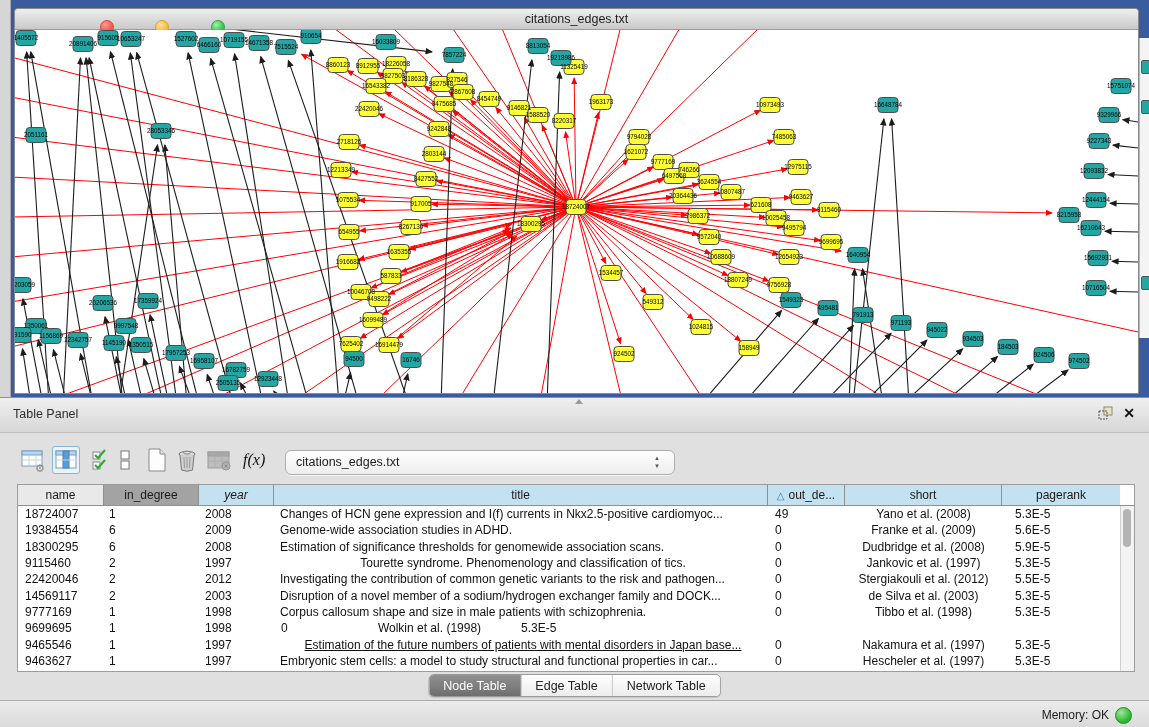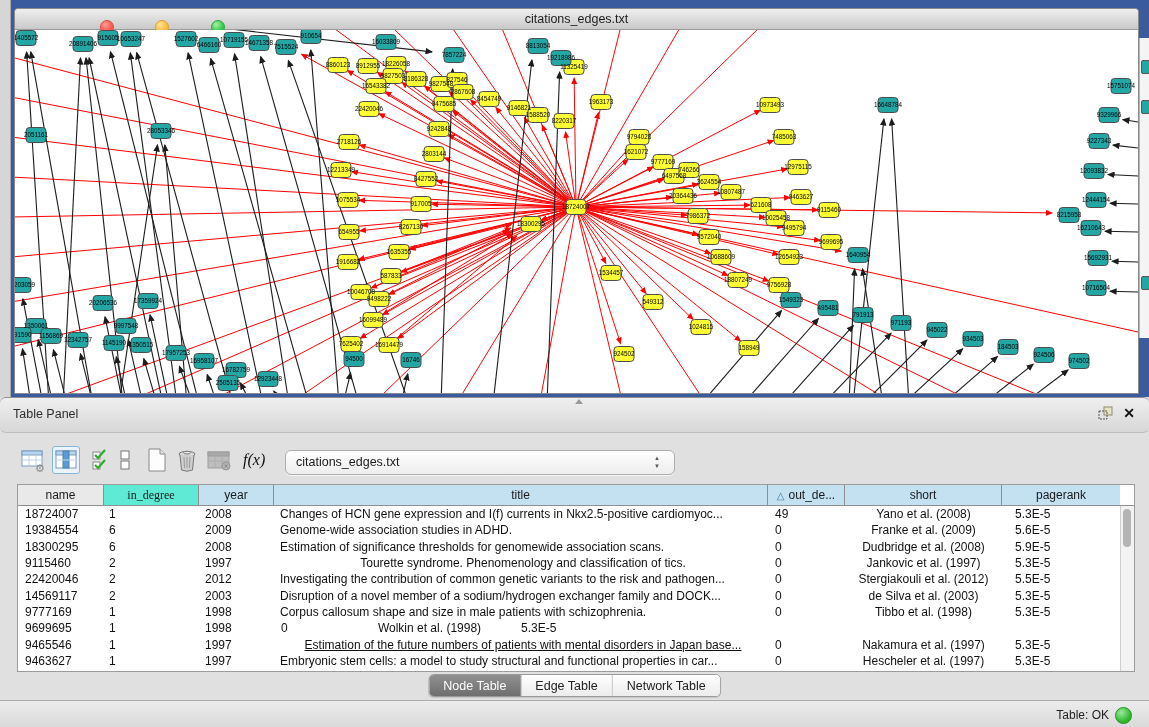--- a/index.html
+++ b/index.html
@@ -16,21 +16,21 @@
   .tl{position:absolute;top:11px;width:14px;height:14px;border-radius:50%;box-sizing:border-box;}
   .tl.red{left:85px;background:radial-gradient(circle at 35% 30%,#ff9a92,#f35b51 60%);border:1px solid #d94942;}
   .tl.yellow{left:140px;background:radial-gradient(circle at 35% 30%,#ffe29a,#f8bd3e 60%);border:1px solid #d9a234;}
   .tl.green{left:196px;background:radial-gradient(circle at 35% 30%,#a9efa9,#36c84b 60%);border:1px solid #2aa63c;}
   .canvas{position:relative;width:1123px;height:363px;overflow:hidden;background:#fff;}
   .right-sliver{position:absolute;right:0;top:38px;width:9px;height:300px;background:#f4f4f4;border-left:1px solid #b5b5b5;}
   .right-sliver i{position:absolute;left:1px;width:7px;height:12px;background:#22a7a5;border:1px solid #555;border-radius:2px;display:block;}
   
   .table-panel{position:absolute;left:0;top:397px;width:1149px;height:303px;background:#e0e0e0;}
   .panel-header{position:absolute;left:0;top:0;width:100%;height:34px;
-    background:linear-gradient(#efefef,#d7d7d7);border-top:1px solid #8f8f8f;border-bottom:1px solid #bdbdbd;border-radius:6px;}
+    background:linear-gradient(#efefef,#d7d7d7);border-top:1px solid #8f8f8f;border-bottom:1px solid #bdbdbd;}
   .panel-header .ptitle{position:absolute;left:13px;top:9px;font-size:12.5px;color:#2e2e2e;}
   .notch{position:absolute;left:50%;top:1px;width:0;height:0;border-left:4px solid transparent;
     border-right:4px solid transparent;border-bottom:5px solid #9a9a9a;}
   .ph-icons{position:absolute;right:14px;top:8px;display:flex;align-items:center;gap:10px;}
   .close-x{font-size:14px;font-weight:bold;color:#111;line-height:14px;cursor:default;}
   
   .toolbar{position:absolute;left:20px;top:47px;height:32px;display:flex;align-items:center;}
   .tbi{height:26px;display:flex;align-items:center;justify-content:center;}
   .fx{font-family:"Liberation Serif",serif;font-style:italic;font-size:16px;color:#111;}
   .combo{position:absolute;left:285px;top:53px;width:388px;height:23px;border:1px solid #aeaeae;border-radius:6px;
@@ -571,24 +571,24 @@
     <div class="combo">
       <span class="cval">citations_edges.txt</span>
       <span class="spin">▲<br>▼</span>
     </div>
 
     <div class="tbl">
       <div class="thead" id="thead">
           <div class="th" style="width: 86px; background: rgb(233, 233, 233);">
             <span>name</span>
           </div>
-          <div class="th" style="width: 95px; background: #5eead4; font-family: Liberation Serif, serif;">
+          <div class="th" style="width: 95px; background: #a3a3a3;">
             <span>in_degree</span>
           </div>
-          <div class="th" style="width: 75px; background: rgb(195, 225, 241);">
+          <div class="th" style="width: 75px; background: rgb(195, 225, 241); font-style: italic;">
             <span>year</span>
           </div>
           <div class="th" style="width: 494px; background: rgb(195, 225, 241);">
             <span>title</span>
           </div>
           <div class="th" style="width: 77px; background: rgb(195, 225, 241);">
             <span class="sorttri">△</span>
             <span>out_de...</span>
           </div>
           <div class="th" style="width: 157px; background: rgb(195, 225, 241);">
@@ -695,16 +695,16 @@
     </div>
 
     <div class="tabs" id="tabs">
         <div class="tab active">Node Table</div>
         <div class="tab">Edge Table</div>
         <div class="tab">Network Table</div>
       </div>
   </div>
 
   <div class="statusbar">
-    <span class="mem">Table: OK</span>
+    <span class="mem">Memory: OK</span>
     <span class="memdot"></span>
   </div>
 </div>
 
 </body></html>

